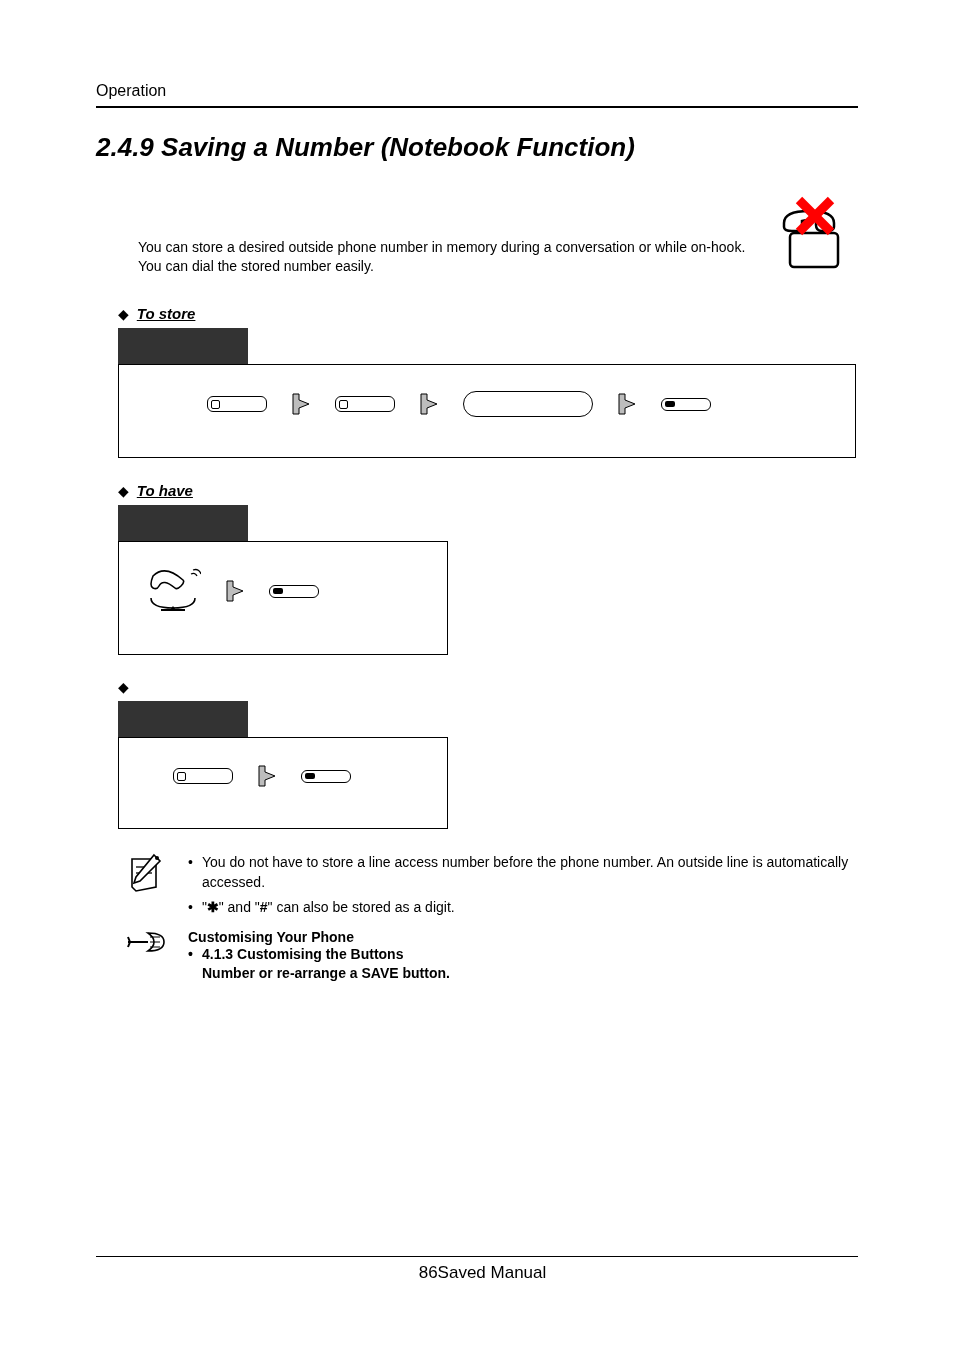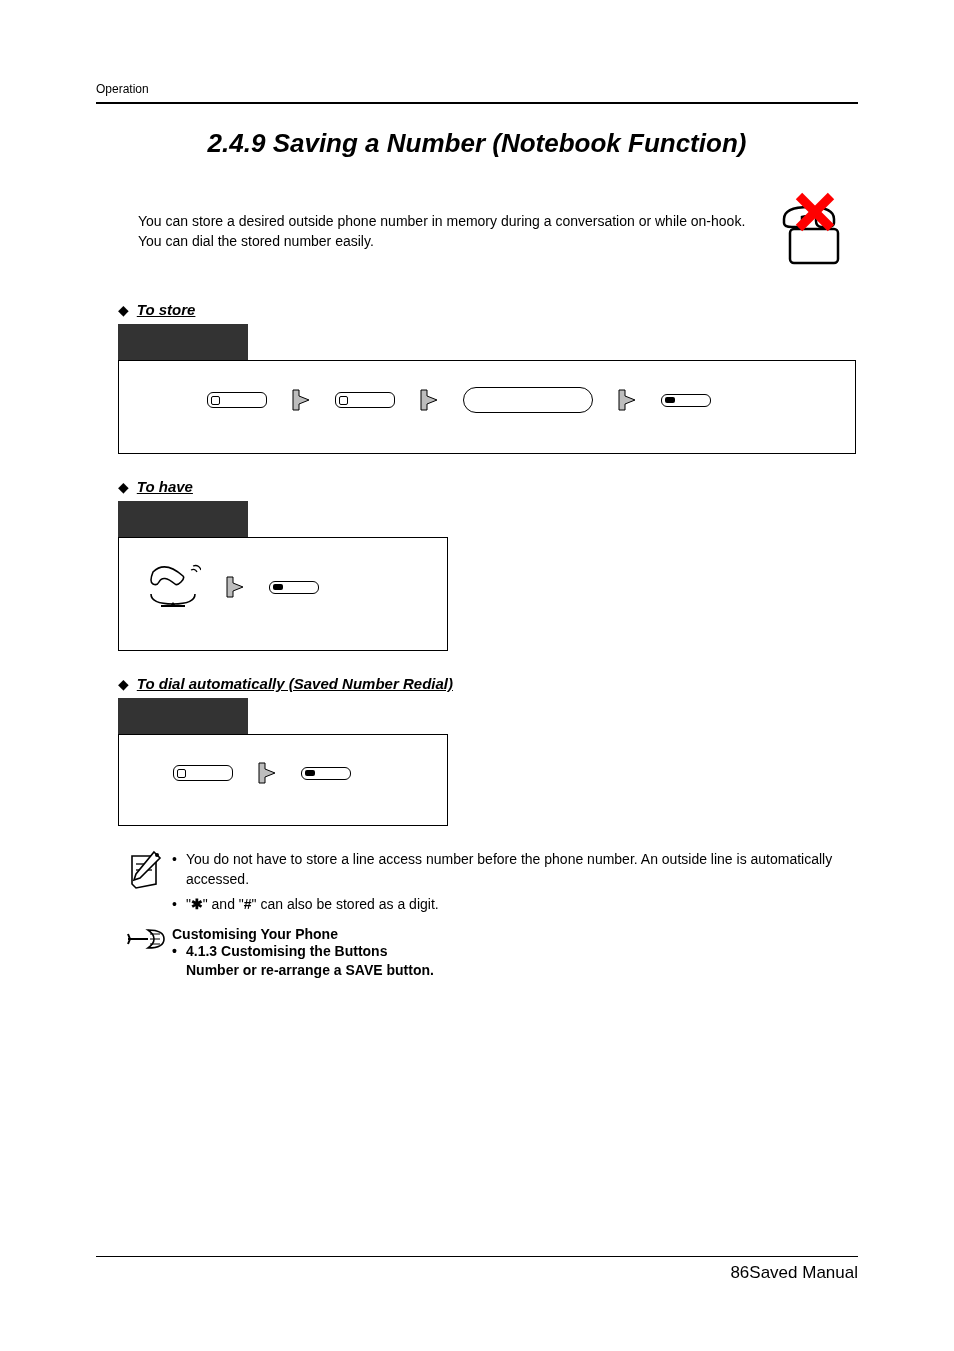--- a/index.html
+++ b/index.html
@@ -8,42 +8,41 @@
       background: #fff;
       width: 954px;
       height: 1351px;
       position: relative;
       color: #000;
     }
     .page {
       padding: 82px 96px 40px 96px;
     }
     .running-header {
-      font-size: 12px;
+      font-size: 16px;
       margin-bottom: 6px;
     }
     .hr-thick {
       border: none;
       border-top: 2px solid #000;
       margin-bottom: 24px;
     }
     .hr-thin {
       border: none;
       border-top: 1px solid #000;
     }
     h1.section-title {
       font-size: 26px;
       font-style: italic;
       font-weight: bold;
       margin-bottom: 32px;
-      text-align: center;
     }
     .intro-row {
       display: flex;
-      align-items: center;
+      align-items: flex-end;
       gap: 16px;
       padding-left: 42px;
       margin-bottom: 28px;
     }
     .intro-text {
       font-size: 14px;
       line-height: 1.4;
       flex: 1;
     }
     .phone-illustration {
@@ -116,39 +115,39 @@
     }
     .pill-shape {
       width: 130px;
       height: 26px;
       border: 1.5px solid #000;
       border-radius: 13px;
     }
     .offhook-icon { width: 56px; height: 46px; flex-shrink: 0; }
     .notes-block {
       display: flex;
-      gap: 6px;
+      gap: 22px;
       padding-left: 30px;
       margin-top: 10px;
     }
     .notes-icon { width: 40px; flex-shrink: 0; }
     .notes-body { flex: 1; font-size: 14px; }
     .notes-body ul { list-style: none; }
     .notes-body li { position: relative; padding-left: 14px; margin-bottom: 6px; line-height: 1.4; }
     .notes-body li::before { content: "•"; position: absolute; left: 0; }
     .sub-ul li { padding-left: 14px; font-weight: bold; }
     .footer {
       position: absolute;
       bottom: 68px;
       left: 96px;
       right: 96px;
     }
     .footer-row {
       display: flex;
-      justify-content: flex-end;
+      justify-content: center;
       font-size: 17px;
       margin-top: 6px;
       margin-left: 11px;
     }
     .bold { font-weight: bold; }
   </style>
 </head>
 <body>
 
 <div class="page">
@@ -210,21 +209,20 @@
       </svg>
       <svg class="arrow-icon" viewBox="0 0 20 24">
           <path d="M2 2 L2 22 L8 22 L8 16 L18 12 L8 8 L8 2 Z" fill="#bdbdbd" stroke="#000" stroke-width="1"></path>
         </svg>
       <span class="button-fill"></span>
     </div>
   </div>
 
   <div class="sub-heading">
     <span class="diamond">◆</span>
-    <span class="label">To dial automatically (Saved Number Redial)</span>
   </div>
   <div class="procedure-box narrow">
     <div class="box-header"></div>
     <div class="box-body">
       <span style="width:4px;"></span>
       <span class="button-shape"></span>
       <svg class="arrow-icon" viewBox="0 0 20 24">
           <path d="M2 2 L2 22 L8 22 L8 16 L18 12 L8 8 L8 2 Z" fill="#bdbdbd" stroke="#000" stroke-width="1"></path>
         </svg>
       <span class="button-fill"></span>

